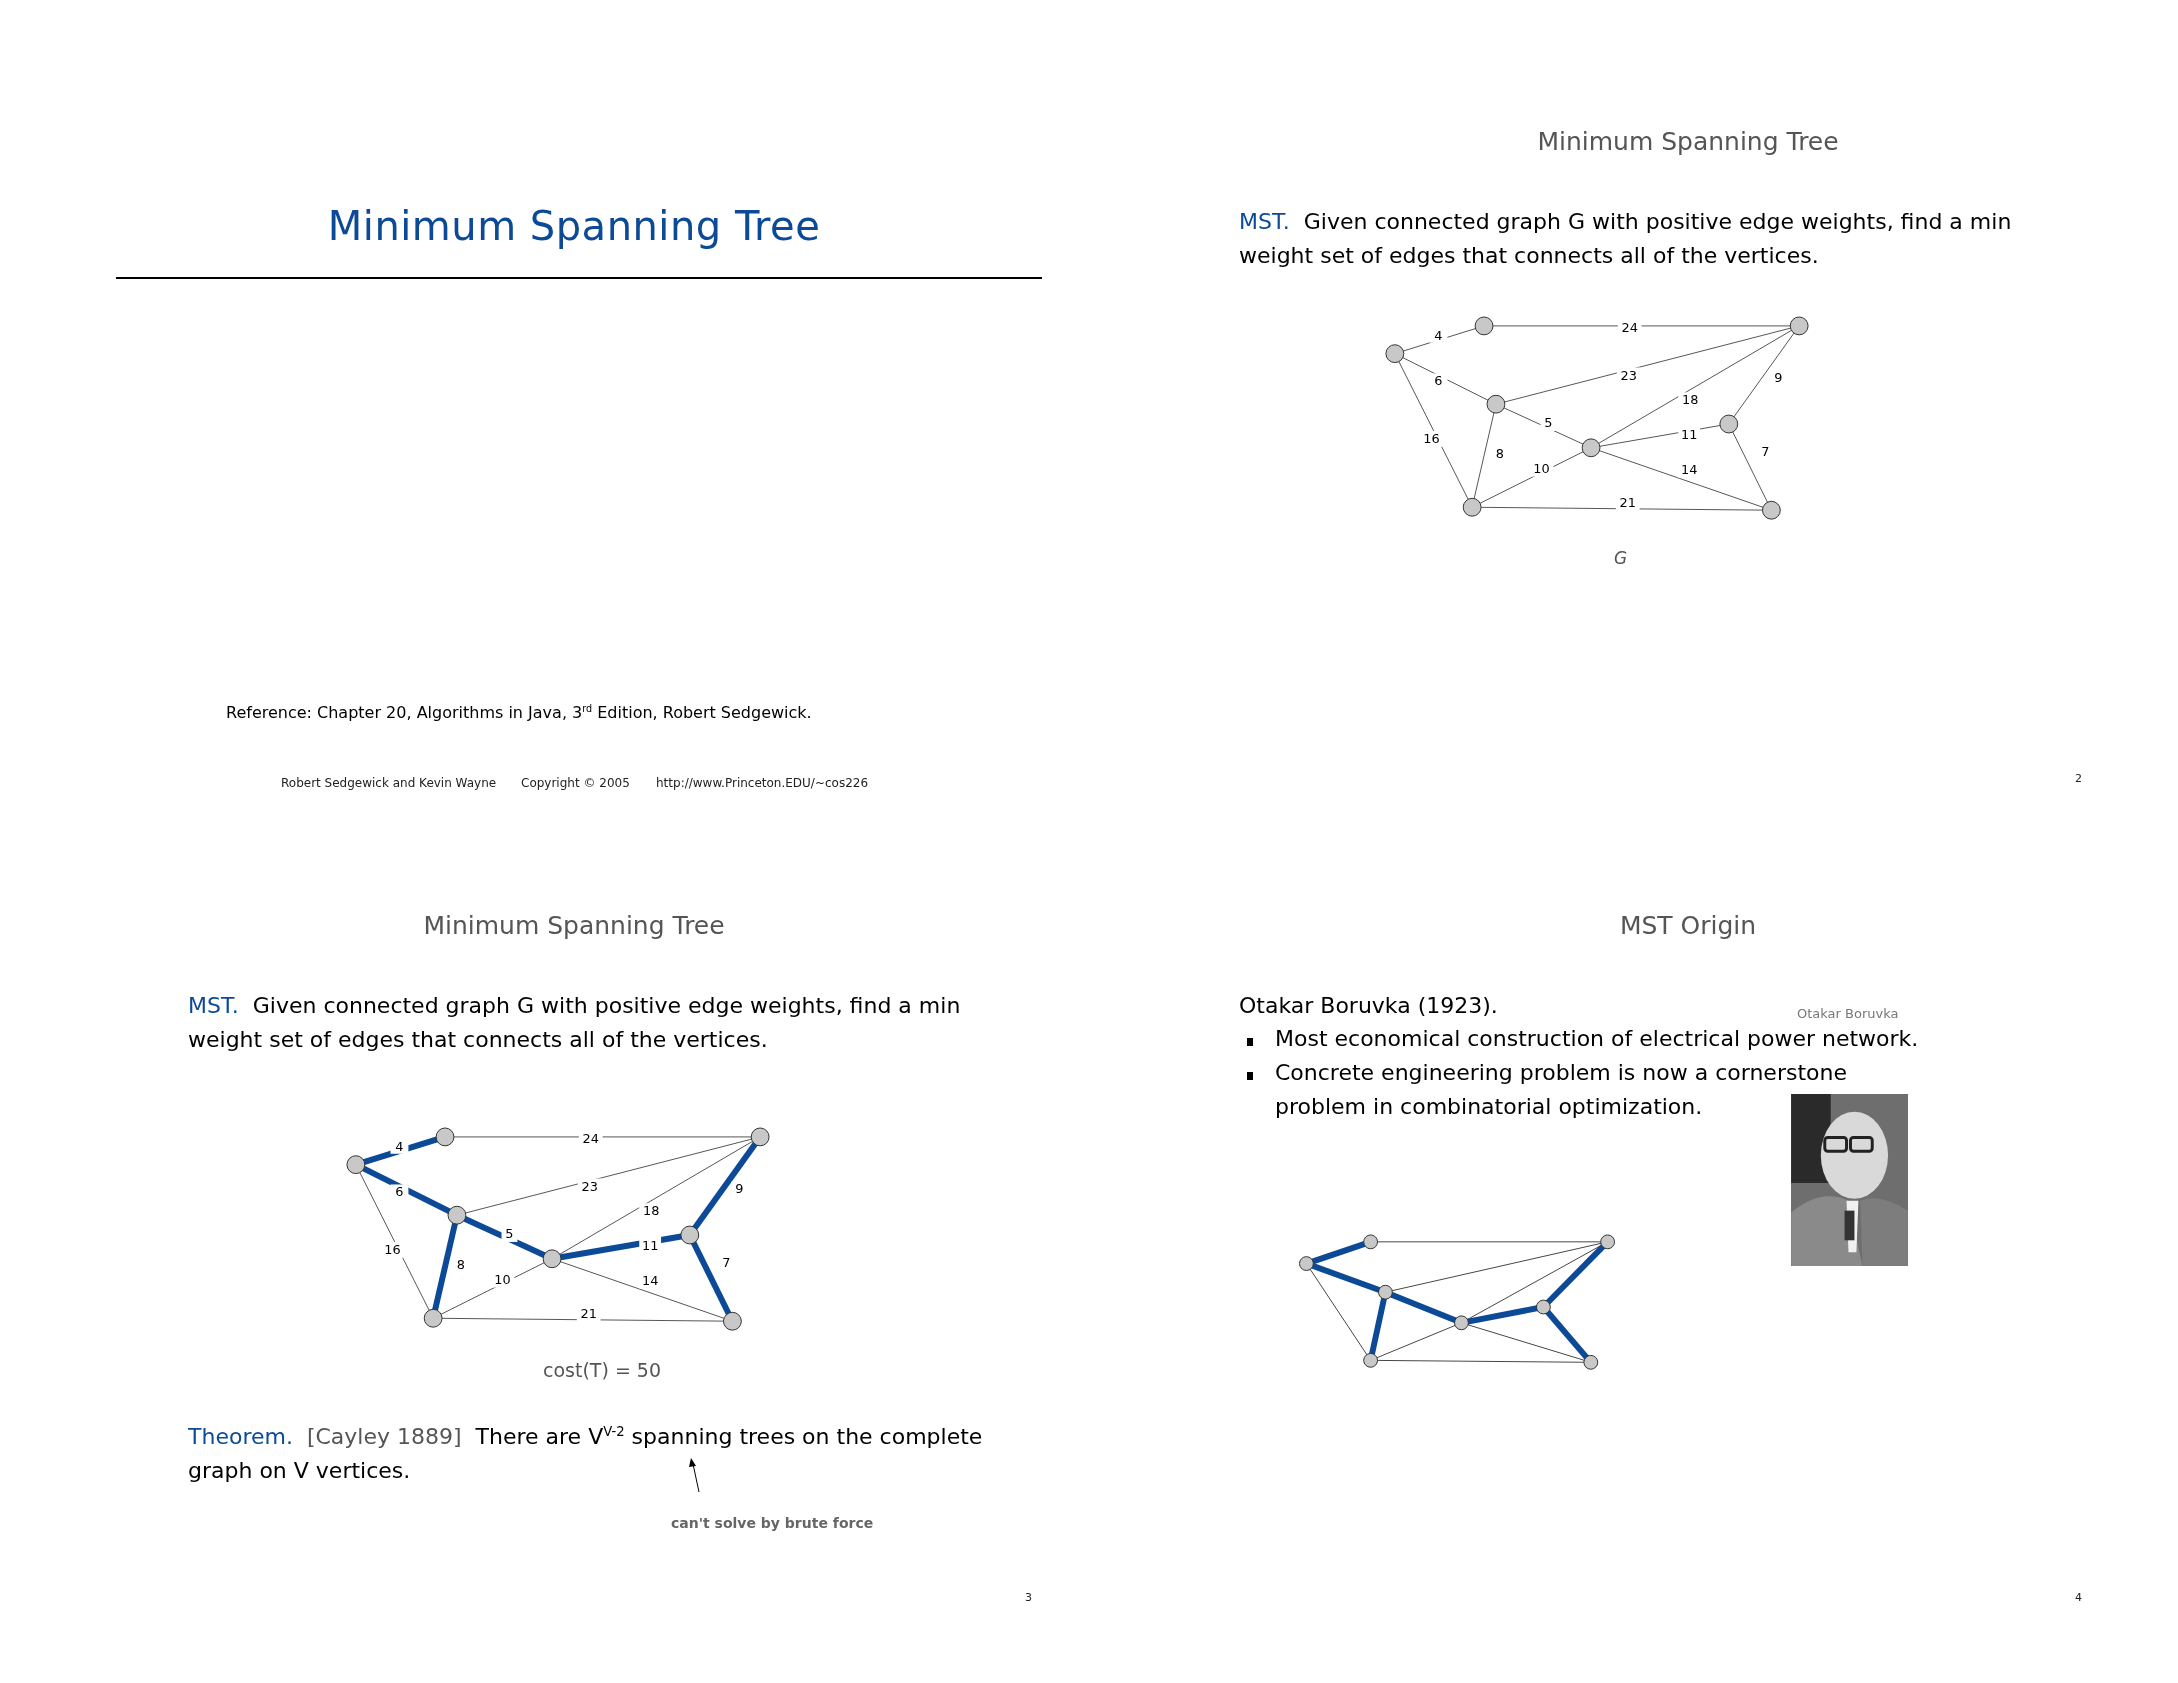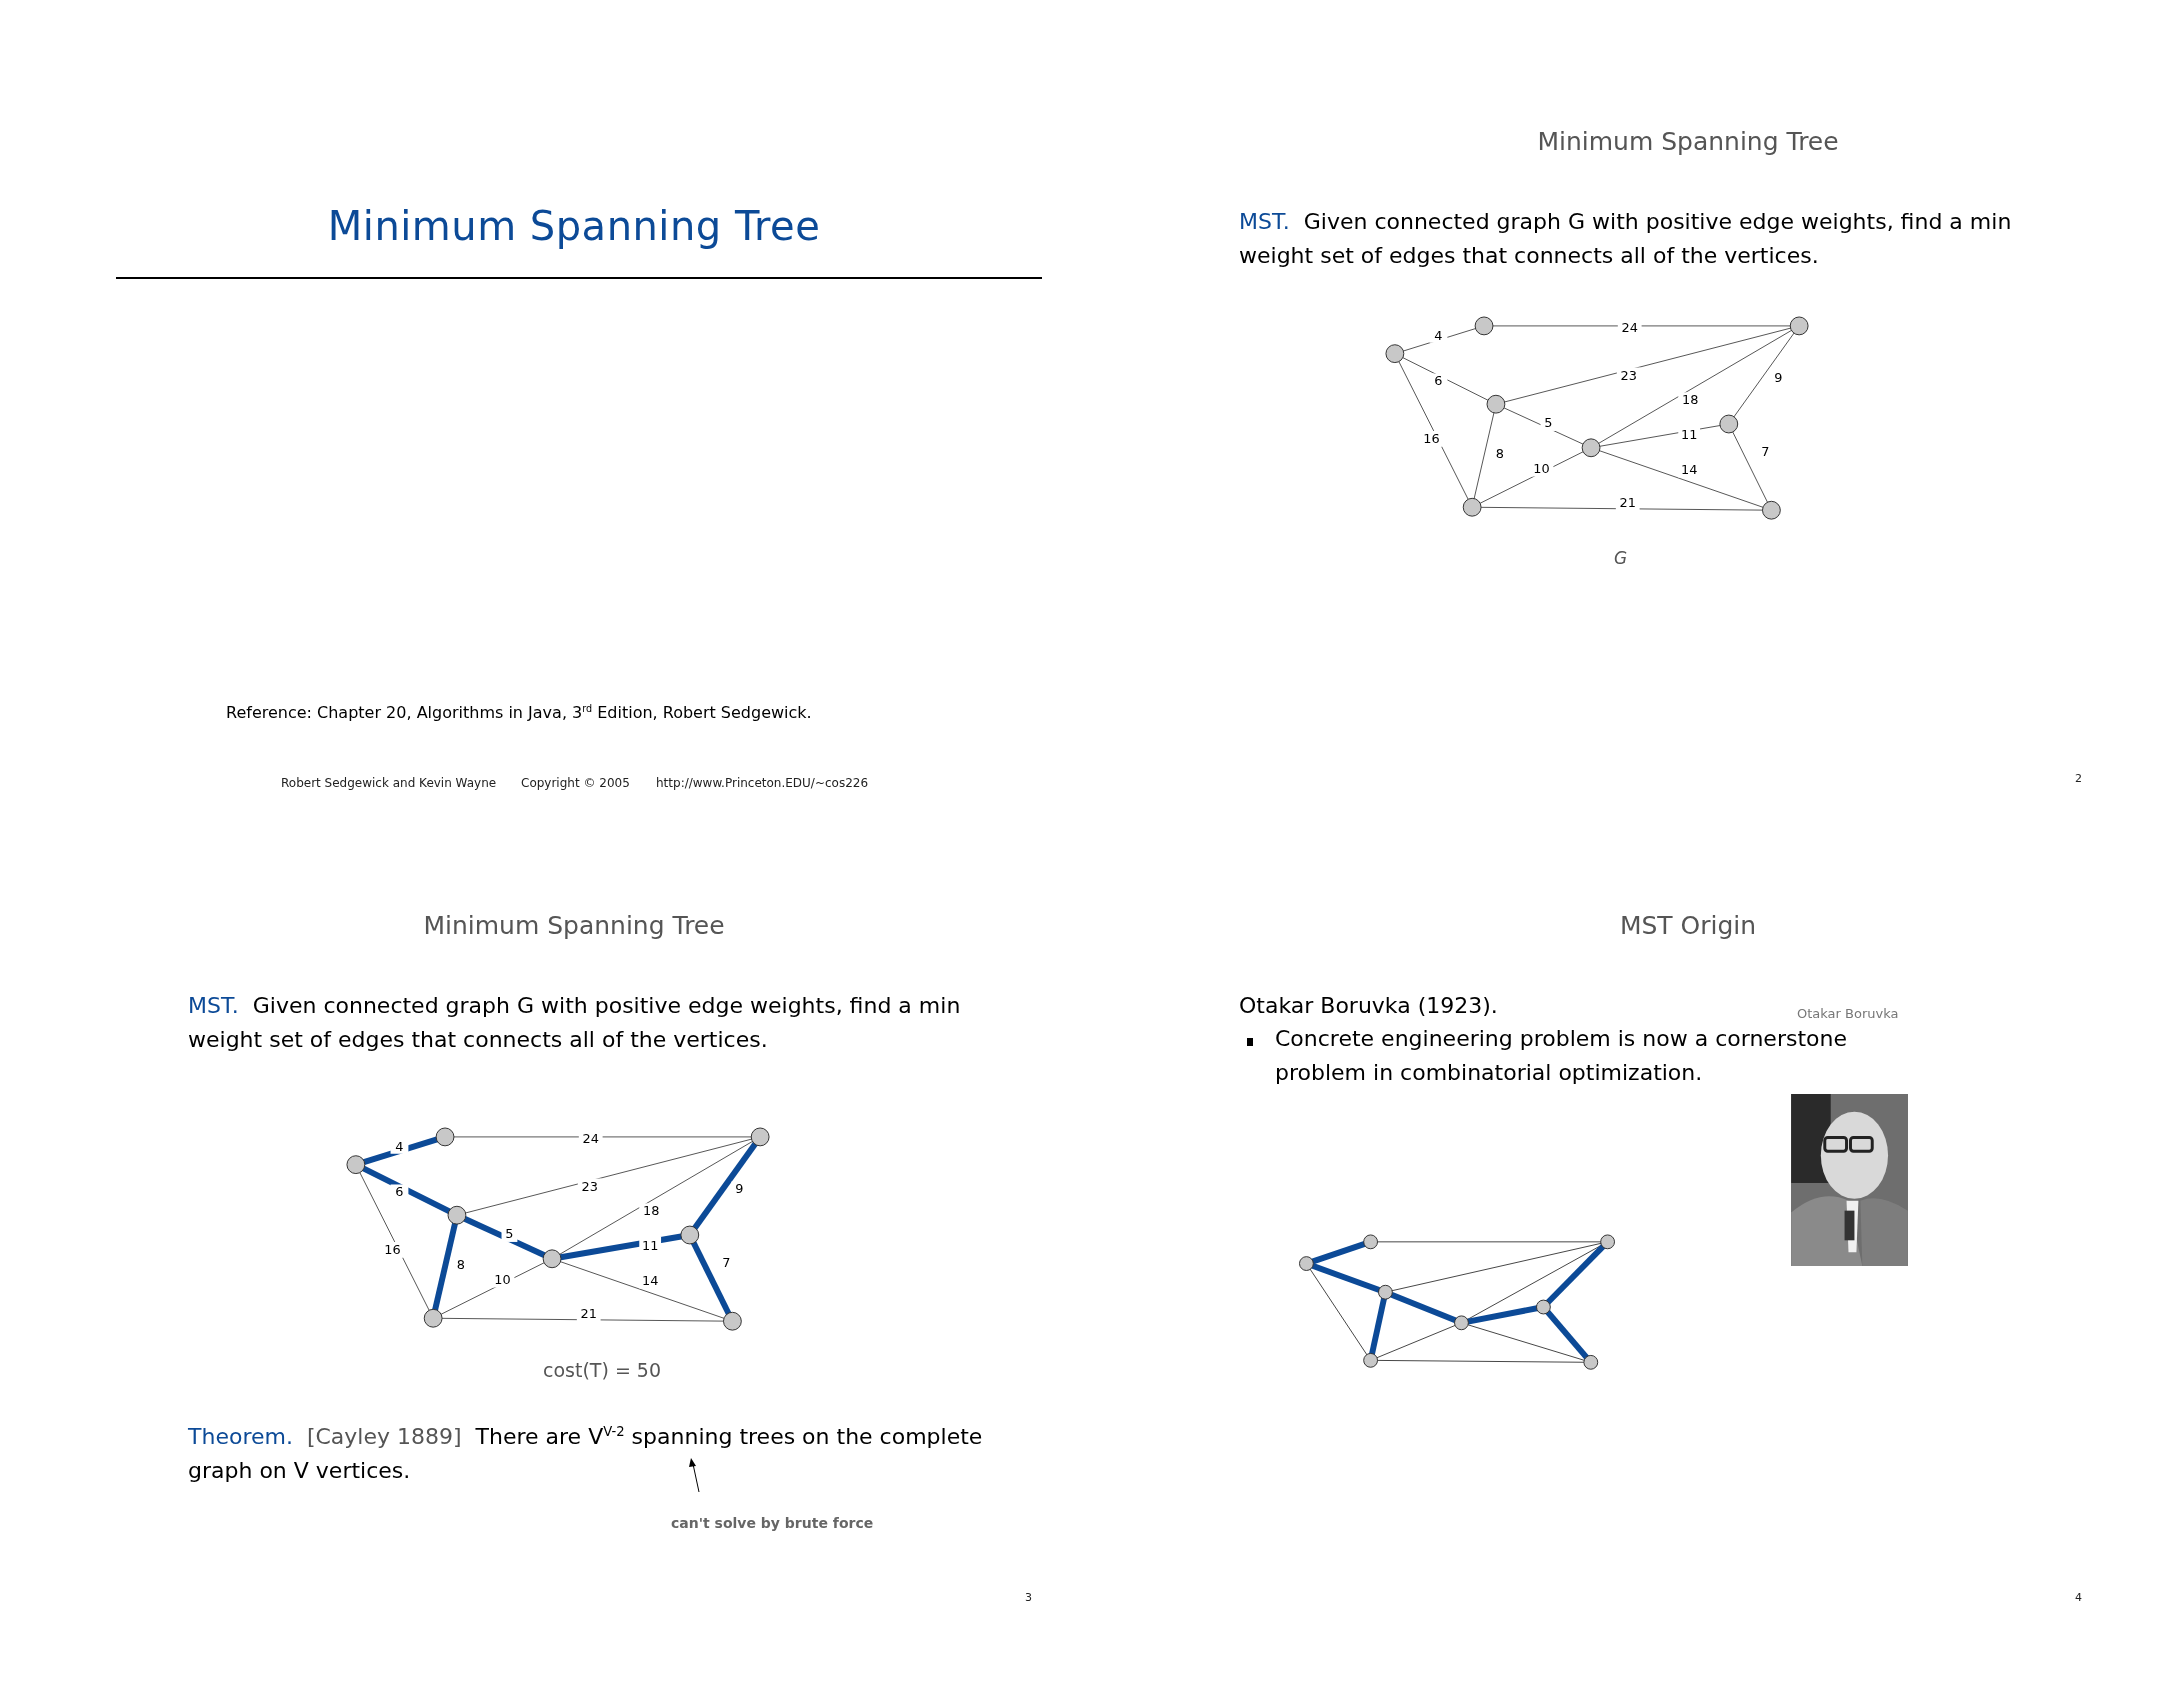--- a/index.html
+++ b/index.html
@@ -185,20 +185,21 @@
     <polygon points="6,0 4,9 11,8" fill="#000"></polygon>
   </svg>
   <div class="abs caption" style="left:671px; top:673px; font-size:14px; color:#666;font-weight:bold;">can't solve by brute force</div>
   <div class="abs pagenum" style="left:1025px; top:749px;">3</div>
 </div>
 
 <div class="slide" style="left:1089px; top:842px;">
   <div class="abs slide-title" style="left:0; width:1089px; text-align:center; top:69px; padding-left:109px; box-sizing:border-box;">MST Origin</div>
   <div class="abs body-text blue" style="left:150px; top:147px;">Otakar Boruvka (1923).</div>
   <ul class="bullets abs" style="left:150px; top:180px; width:733px; white-space:normal;">
+    <li>Most economical construction of electrical power network.</li>
     <li style="padding-right:40px;">Concrete engineering problem is now a cornerstone problem in combinatorial optimization.</li>
   </ul>
   <svg style="position:absolute; left:205px; top:388px;" width="327" height="158" viewBox="-12 -12 330 160">
     <g stroke="#444" stroke-width="1">
       <line x1="0" y1="22" x2="65" y2="0"></line>
       <line x1="65" y1="0" x="0" x2="305" y2="0"></line>
       <line x1="0" y1="22" x2="65" y2="120"></line>
       <line x1="80" y1="51" x2="305" y2="0"></line>
       <line x1="157" y1="82" x2="305" y2="0"></line>
       <line x1="157" y1="82" x2="65" y2="120"></line>

